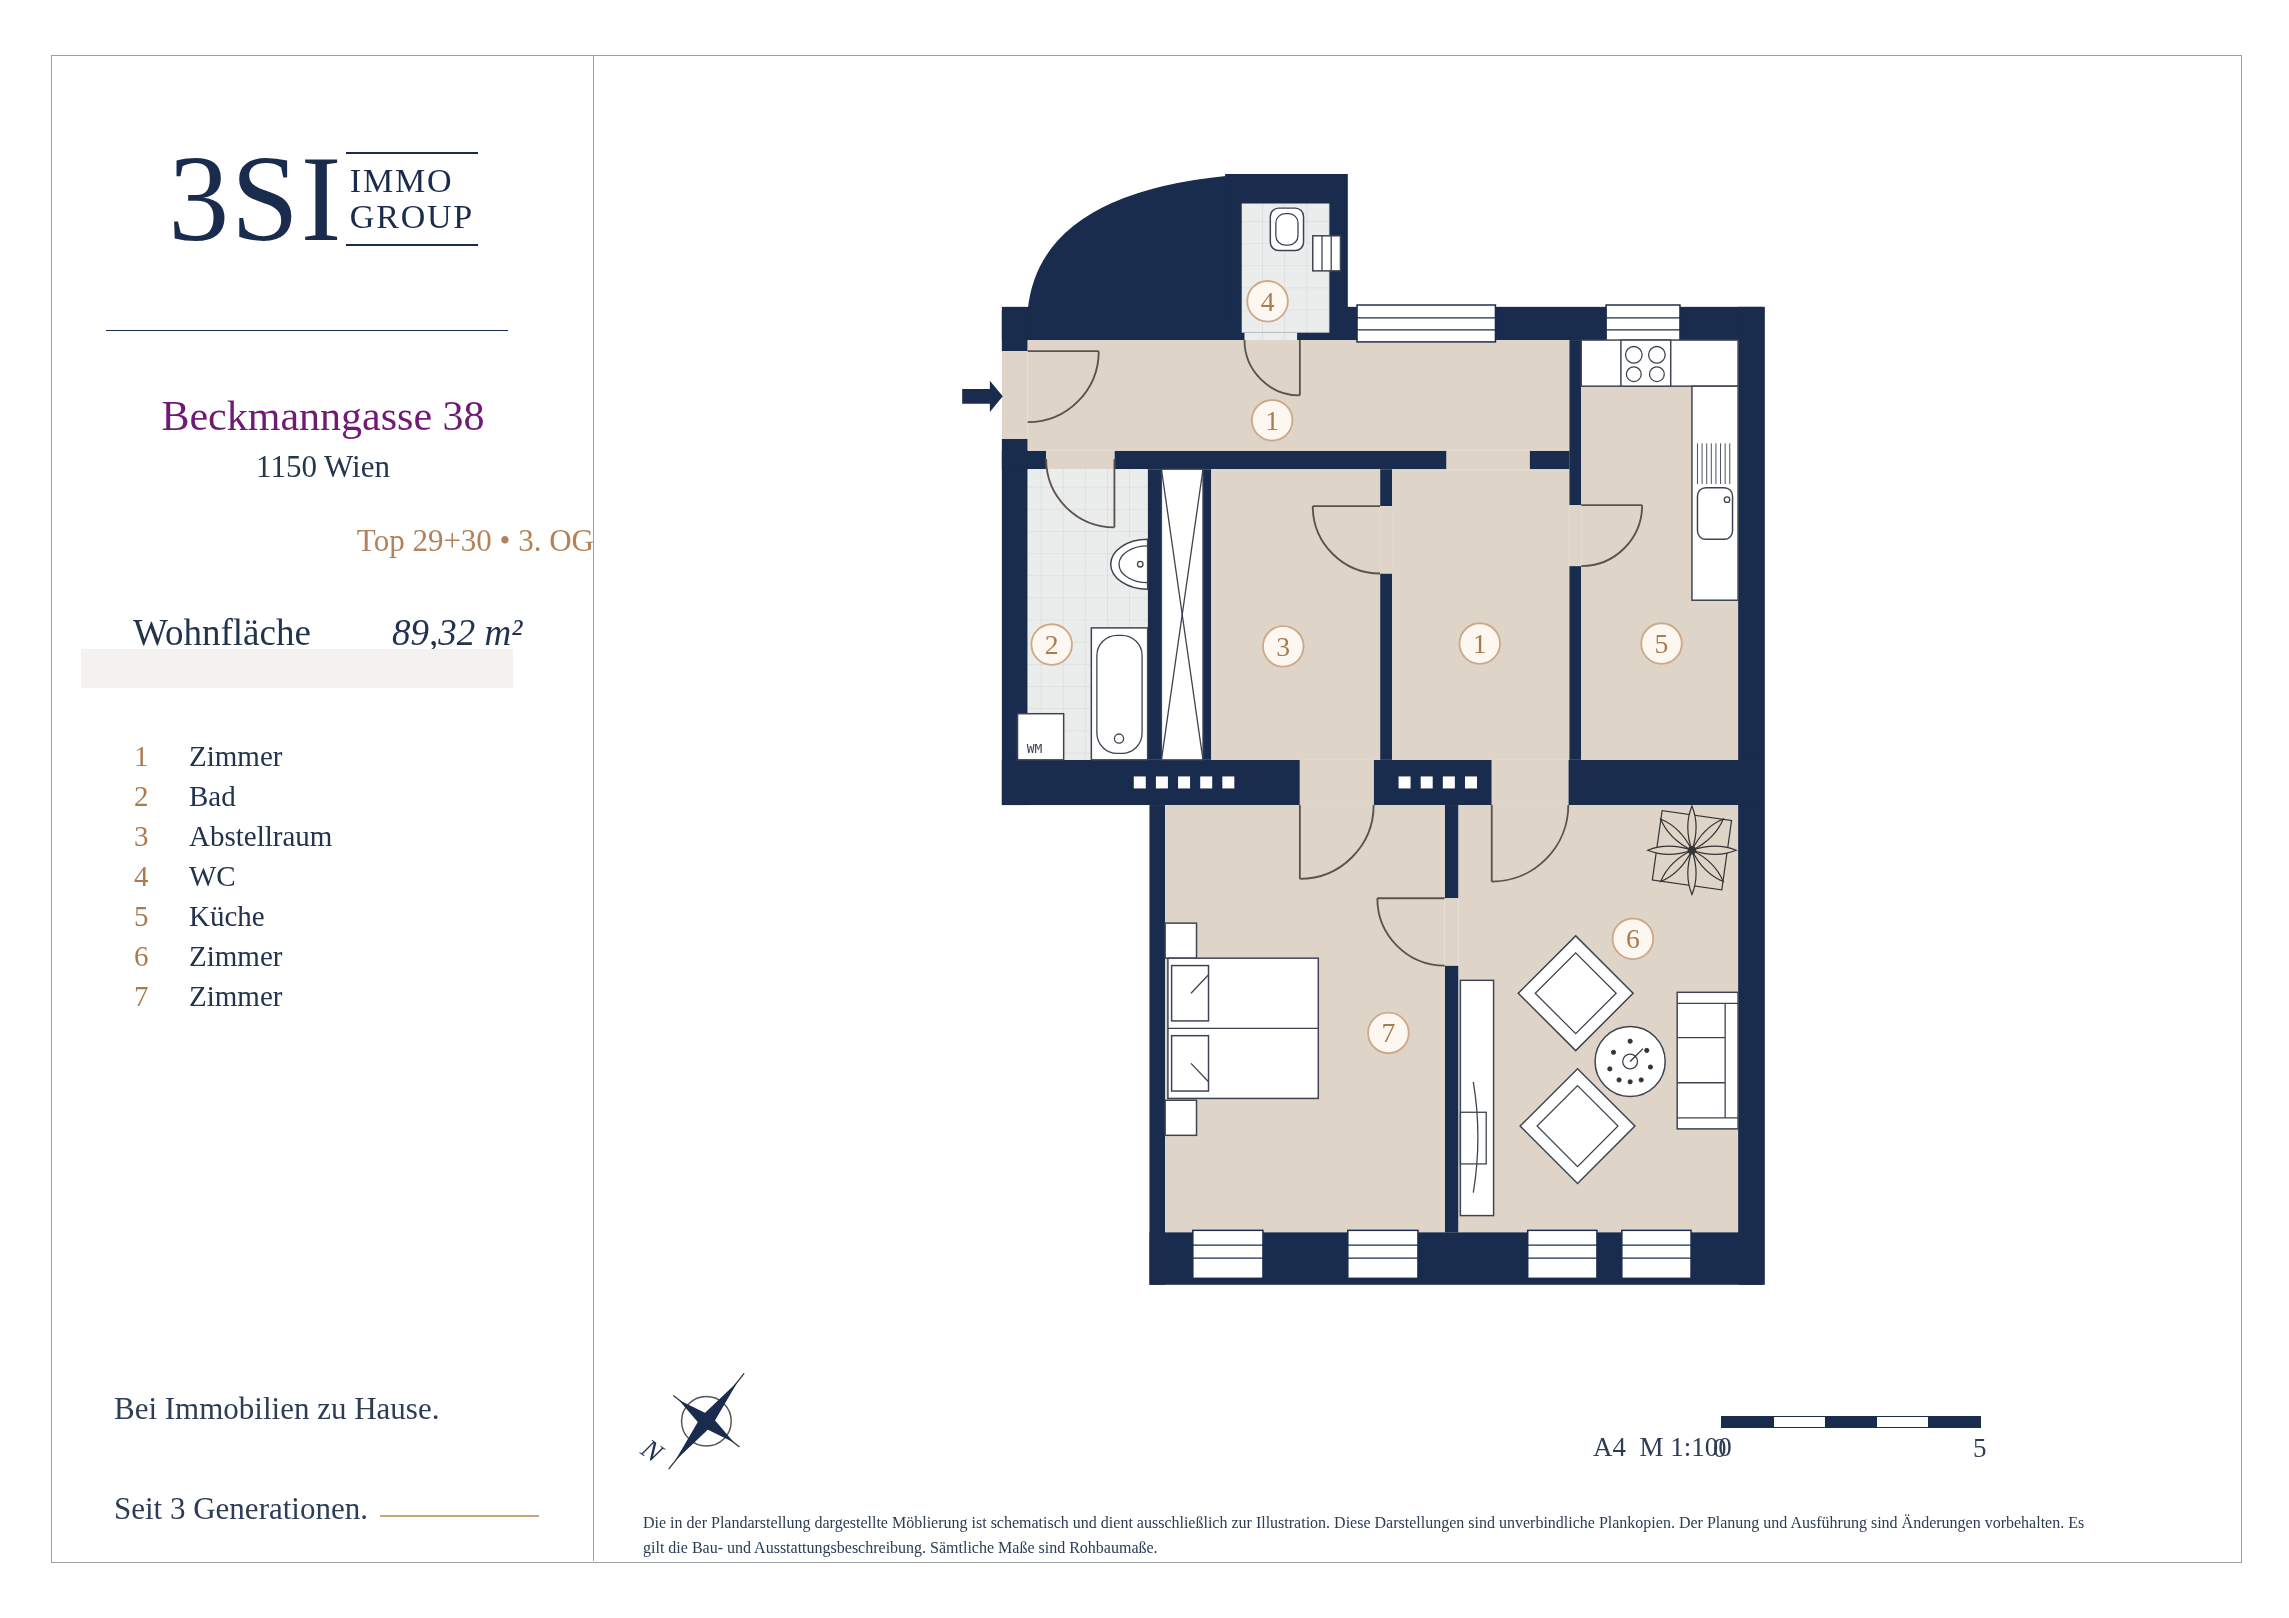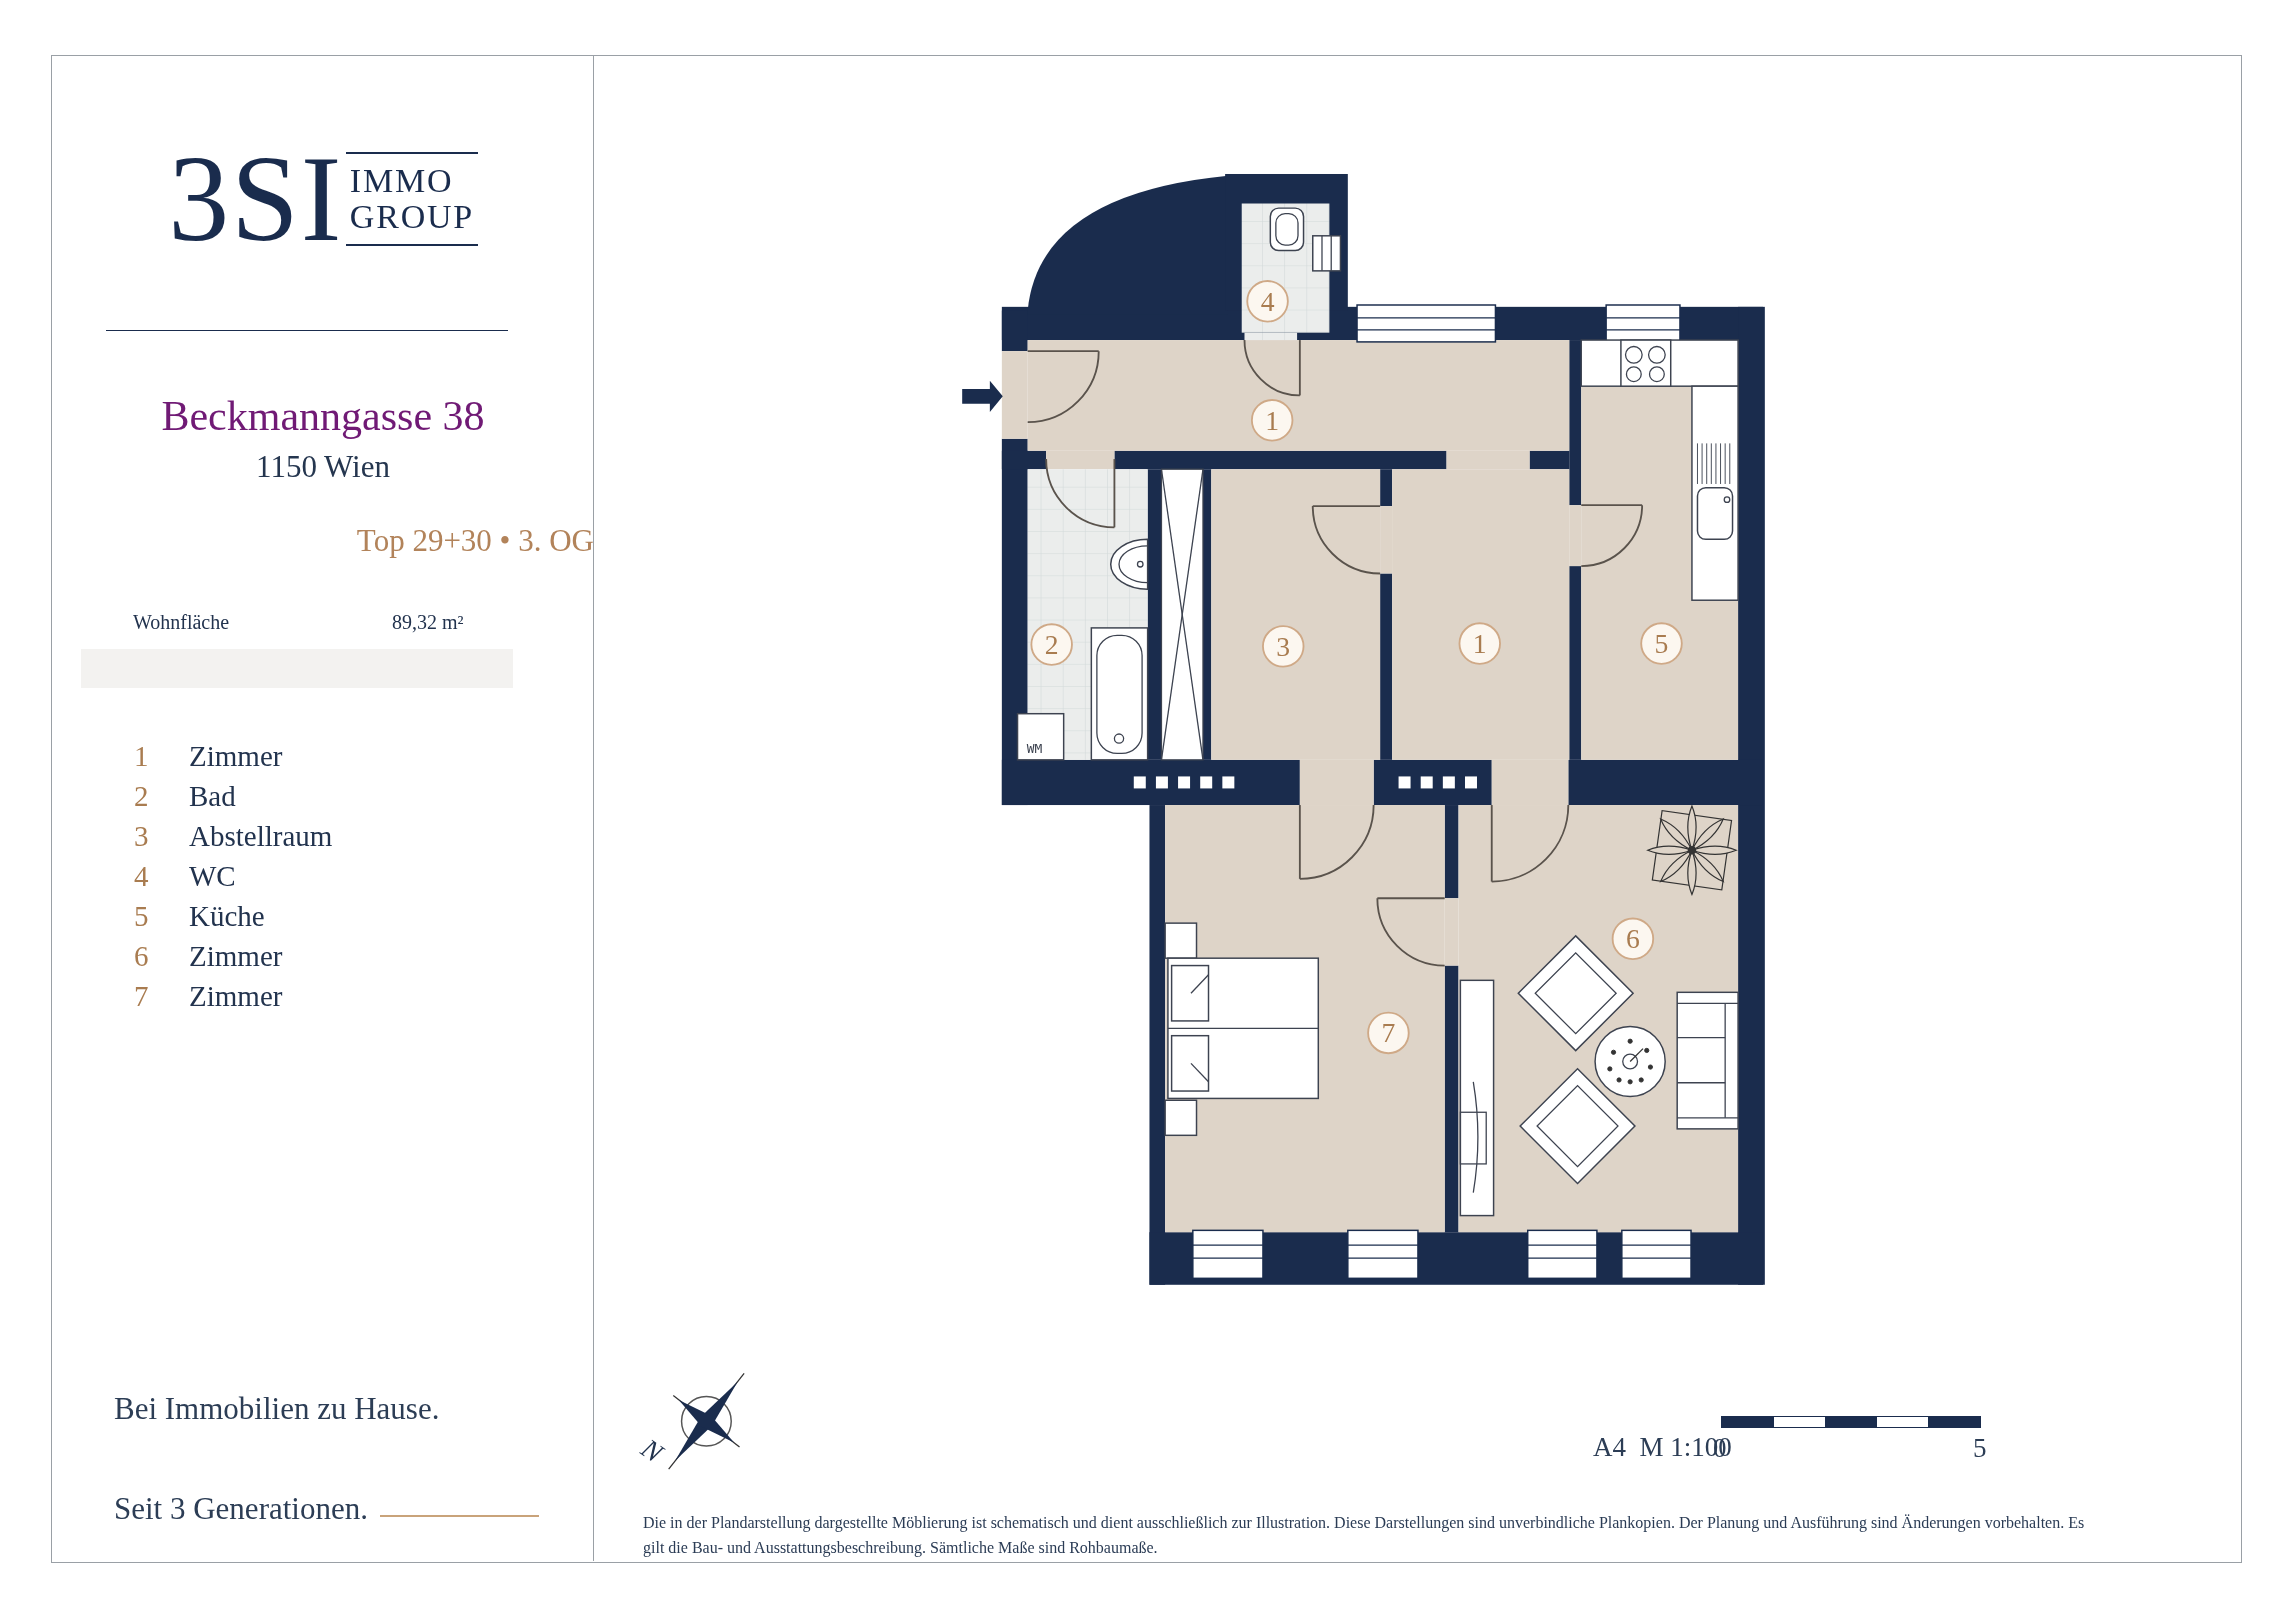--- a/index.html
+++ b/index.html
@@ -21,22 +21,22 @@
   .logo-main{font-size:122px;line-height:1;color:var(--navy);letter-spacing:1.8px;}
   .logo-sub{border-top:2.8px solid var(--navy);border-bottom:2.8px solid var(--navy);
             padding:9.2px 3.7px;color:var(--navy);font-size:34px;line-height:1.05;letter-spacing:1.8px;}
   .logo-rule{position:absolute;left:106px;top:330px;width:402px;height:0.9px;background:var(--navy);}
 
   .addr{position:absolute;left:52px;top:392px;width:542px;text-align:center;
         font-size:42px;color:#701a75;}
   .city{position:absolute;left:52px;top:449px;width:542px;text-align:center;font-size:31px;}
   .unit{position:absolute;left:52px;top:523px;width:542px;text-align:right;
         font-size:31px;color:var(--accent);}
-  .arearow{position:absolute;left:133px;top:611px;width:369px;font-size:20px;color:#22334e;}
-  .arearow .aval{position:absolute;left:259px;top:0;white-space:pre;}
+  .arearow{position:absolute;left:133px;top:611px;width:369px;font-size:37px;color:#22334e;}
+  .arearow .aval{position:absolute;left:259px;top:0;white-space:pre;font-style:italic;}
   .areaband{position:absolute;left:81px;top:649px;width:432px;height:39px;background:#f3f2f0;}
 
   .legend{position:absolute;left:134px;top:736px;font-size:29px;}
   .legend .row{height:40px;display:flex;align-items:center;}
   .legend .num{width:55px;color:var(--accent2);}
   .legend .lab{color:#22334e;}
 
   .tag1{position:absolute;left:114px;top:1391px;font-size:31px;color:#2c3d55;}
   .tag2{position:absolute;left:114px;top:1491px;font-size:31px;color:#2c3d55;}
   .tagline-rule{position:absolute;left:380px;top:1515px;width:159px;height:1.8px;background:var(--tan_line);}

